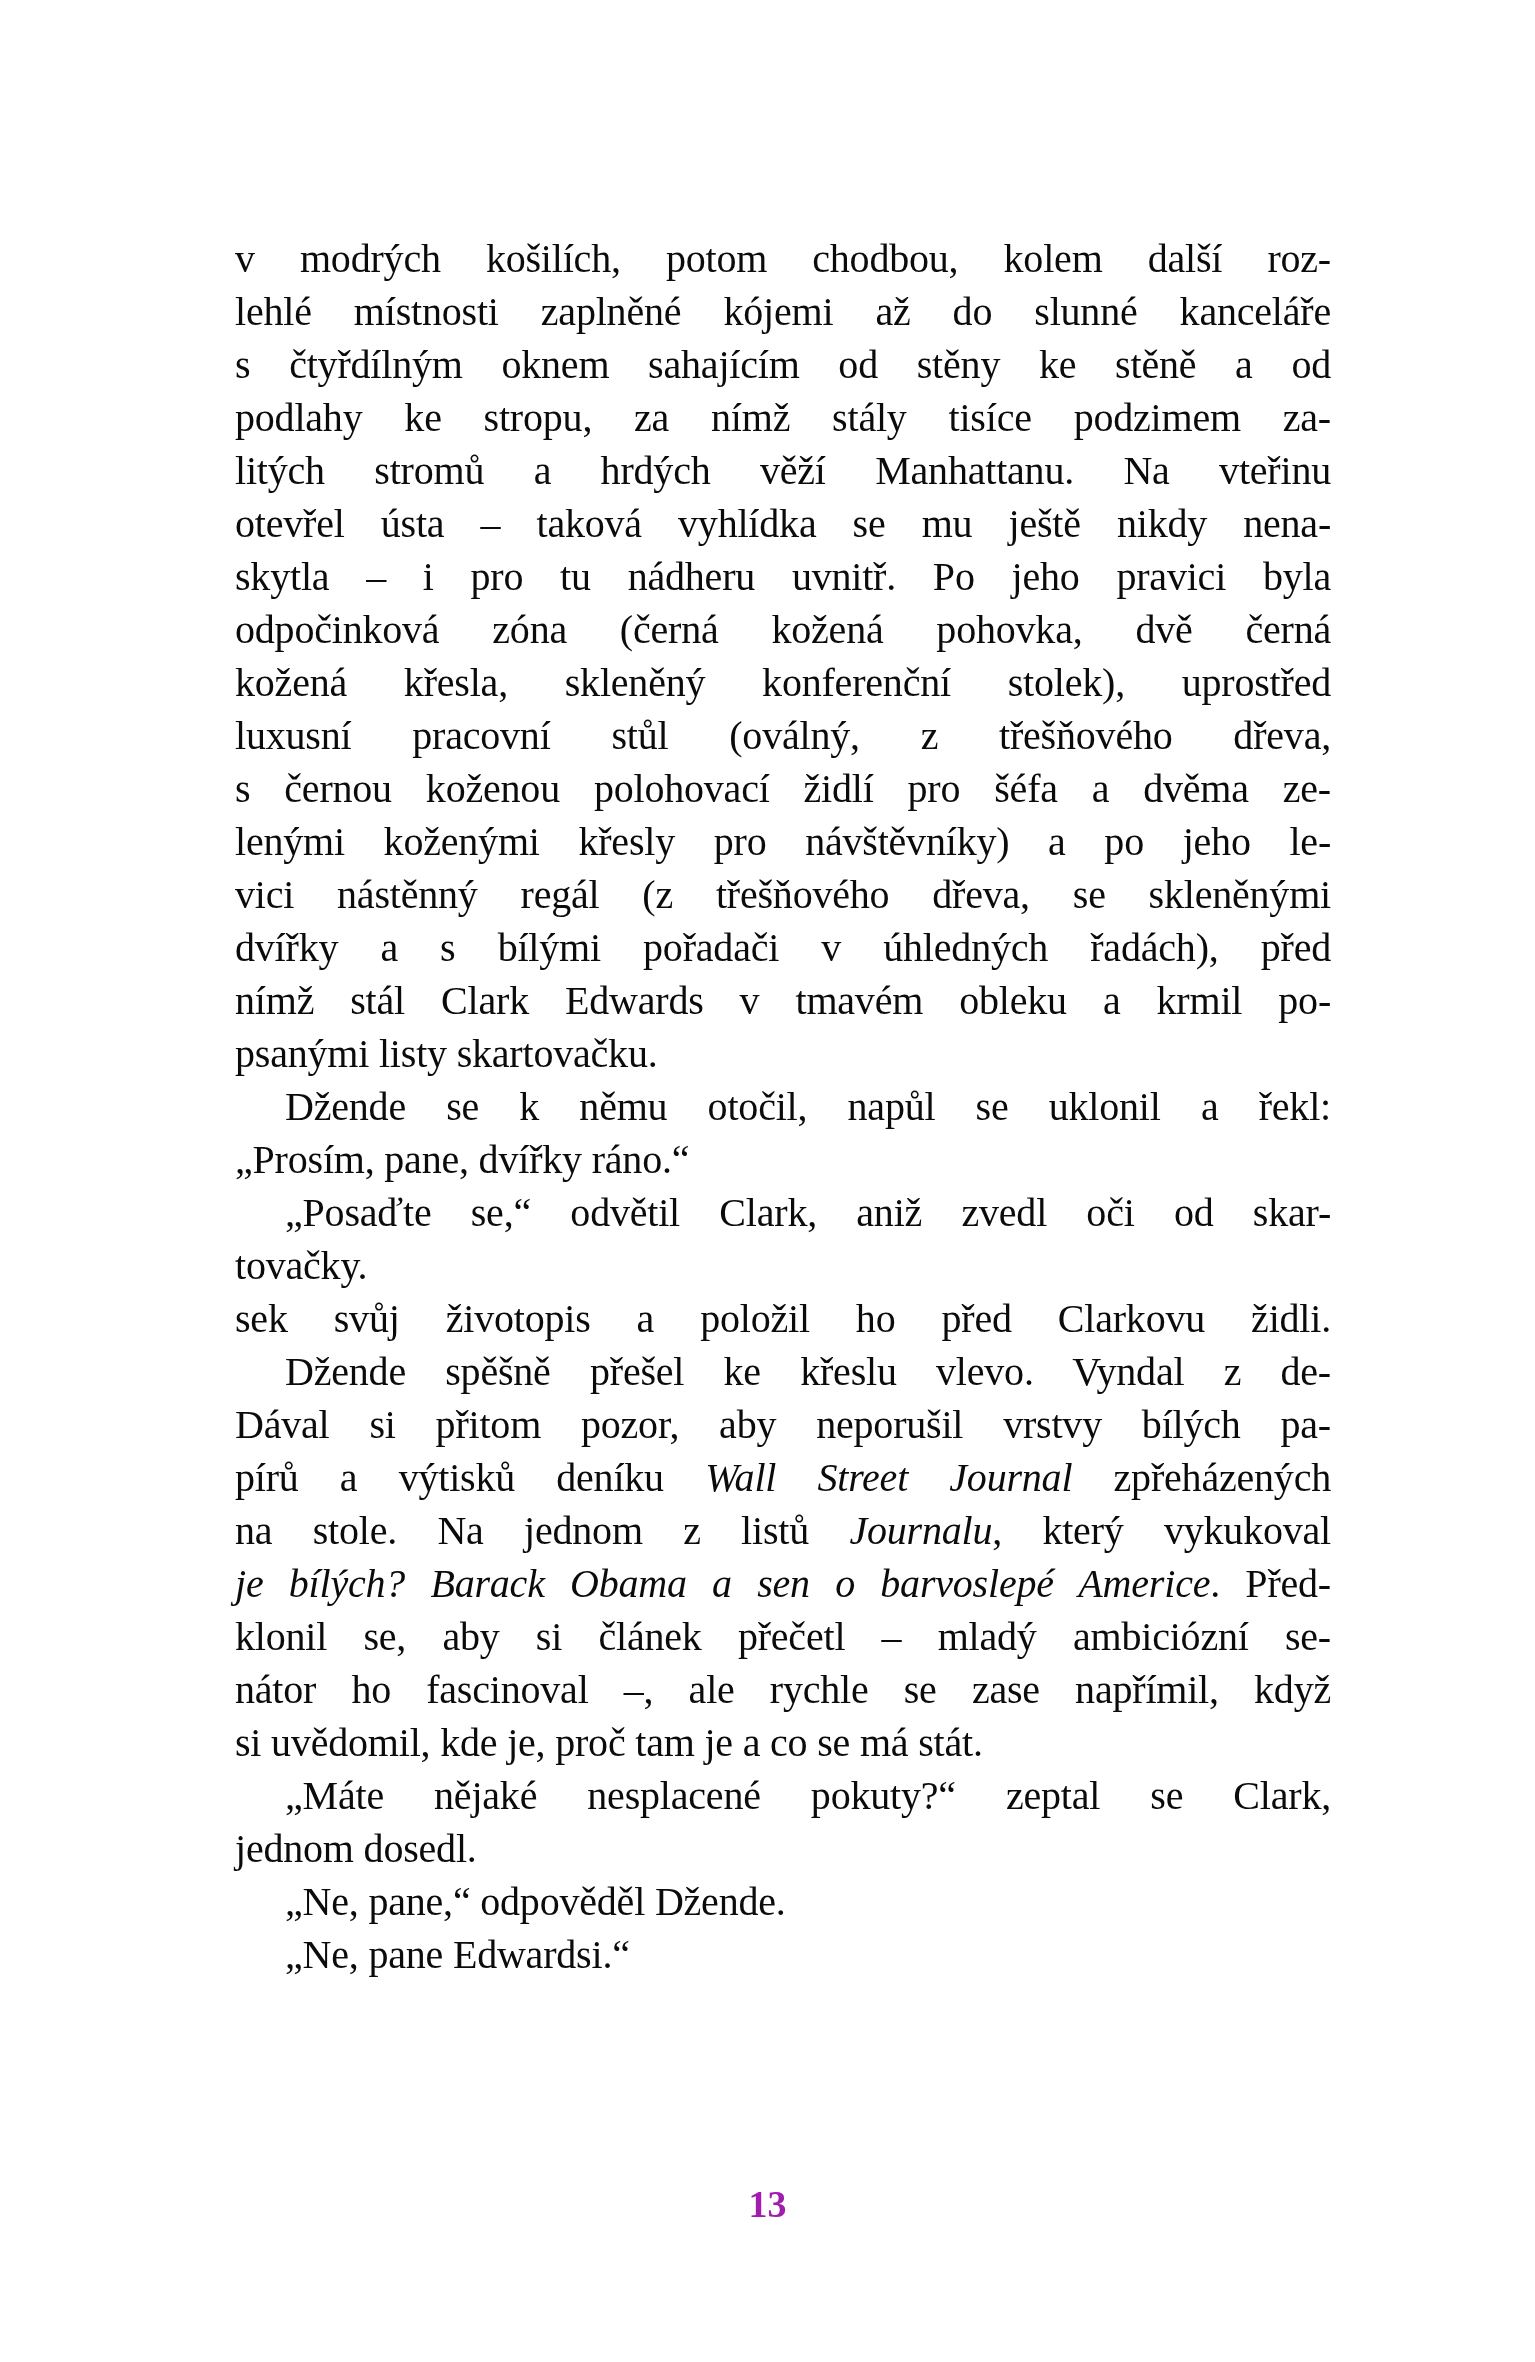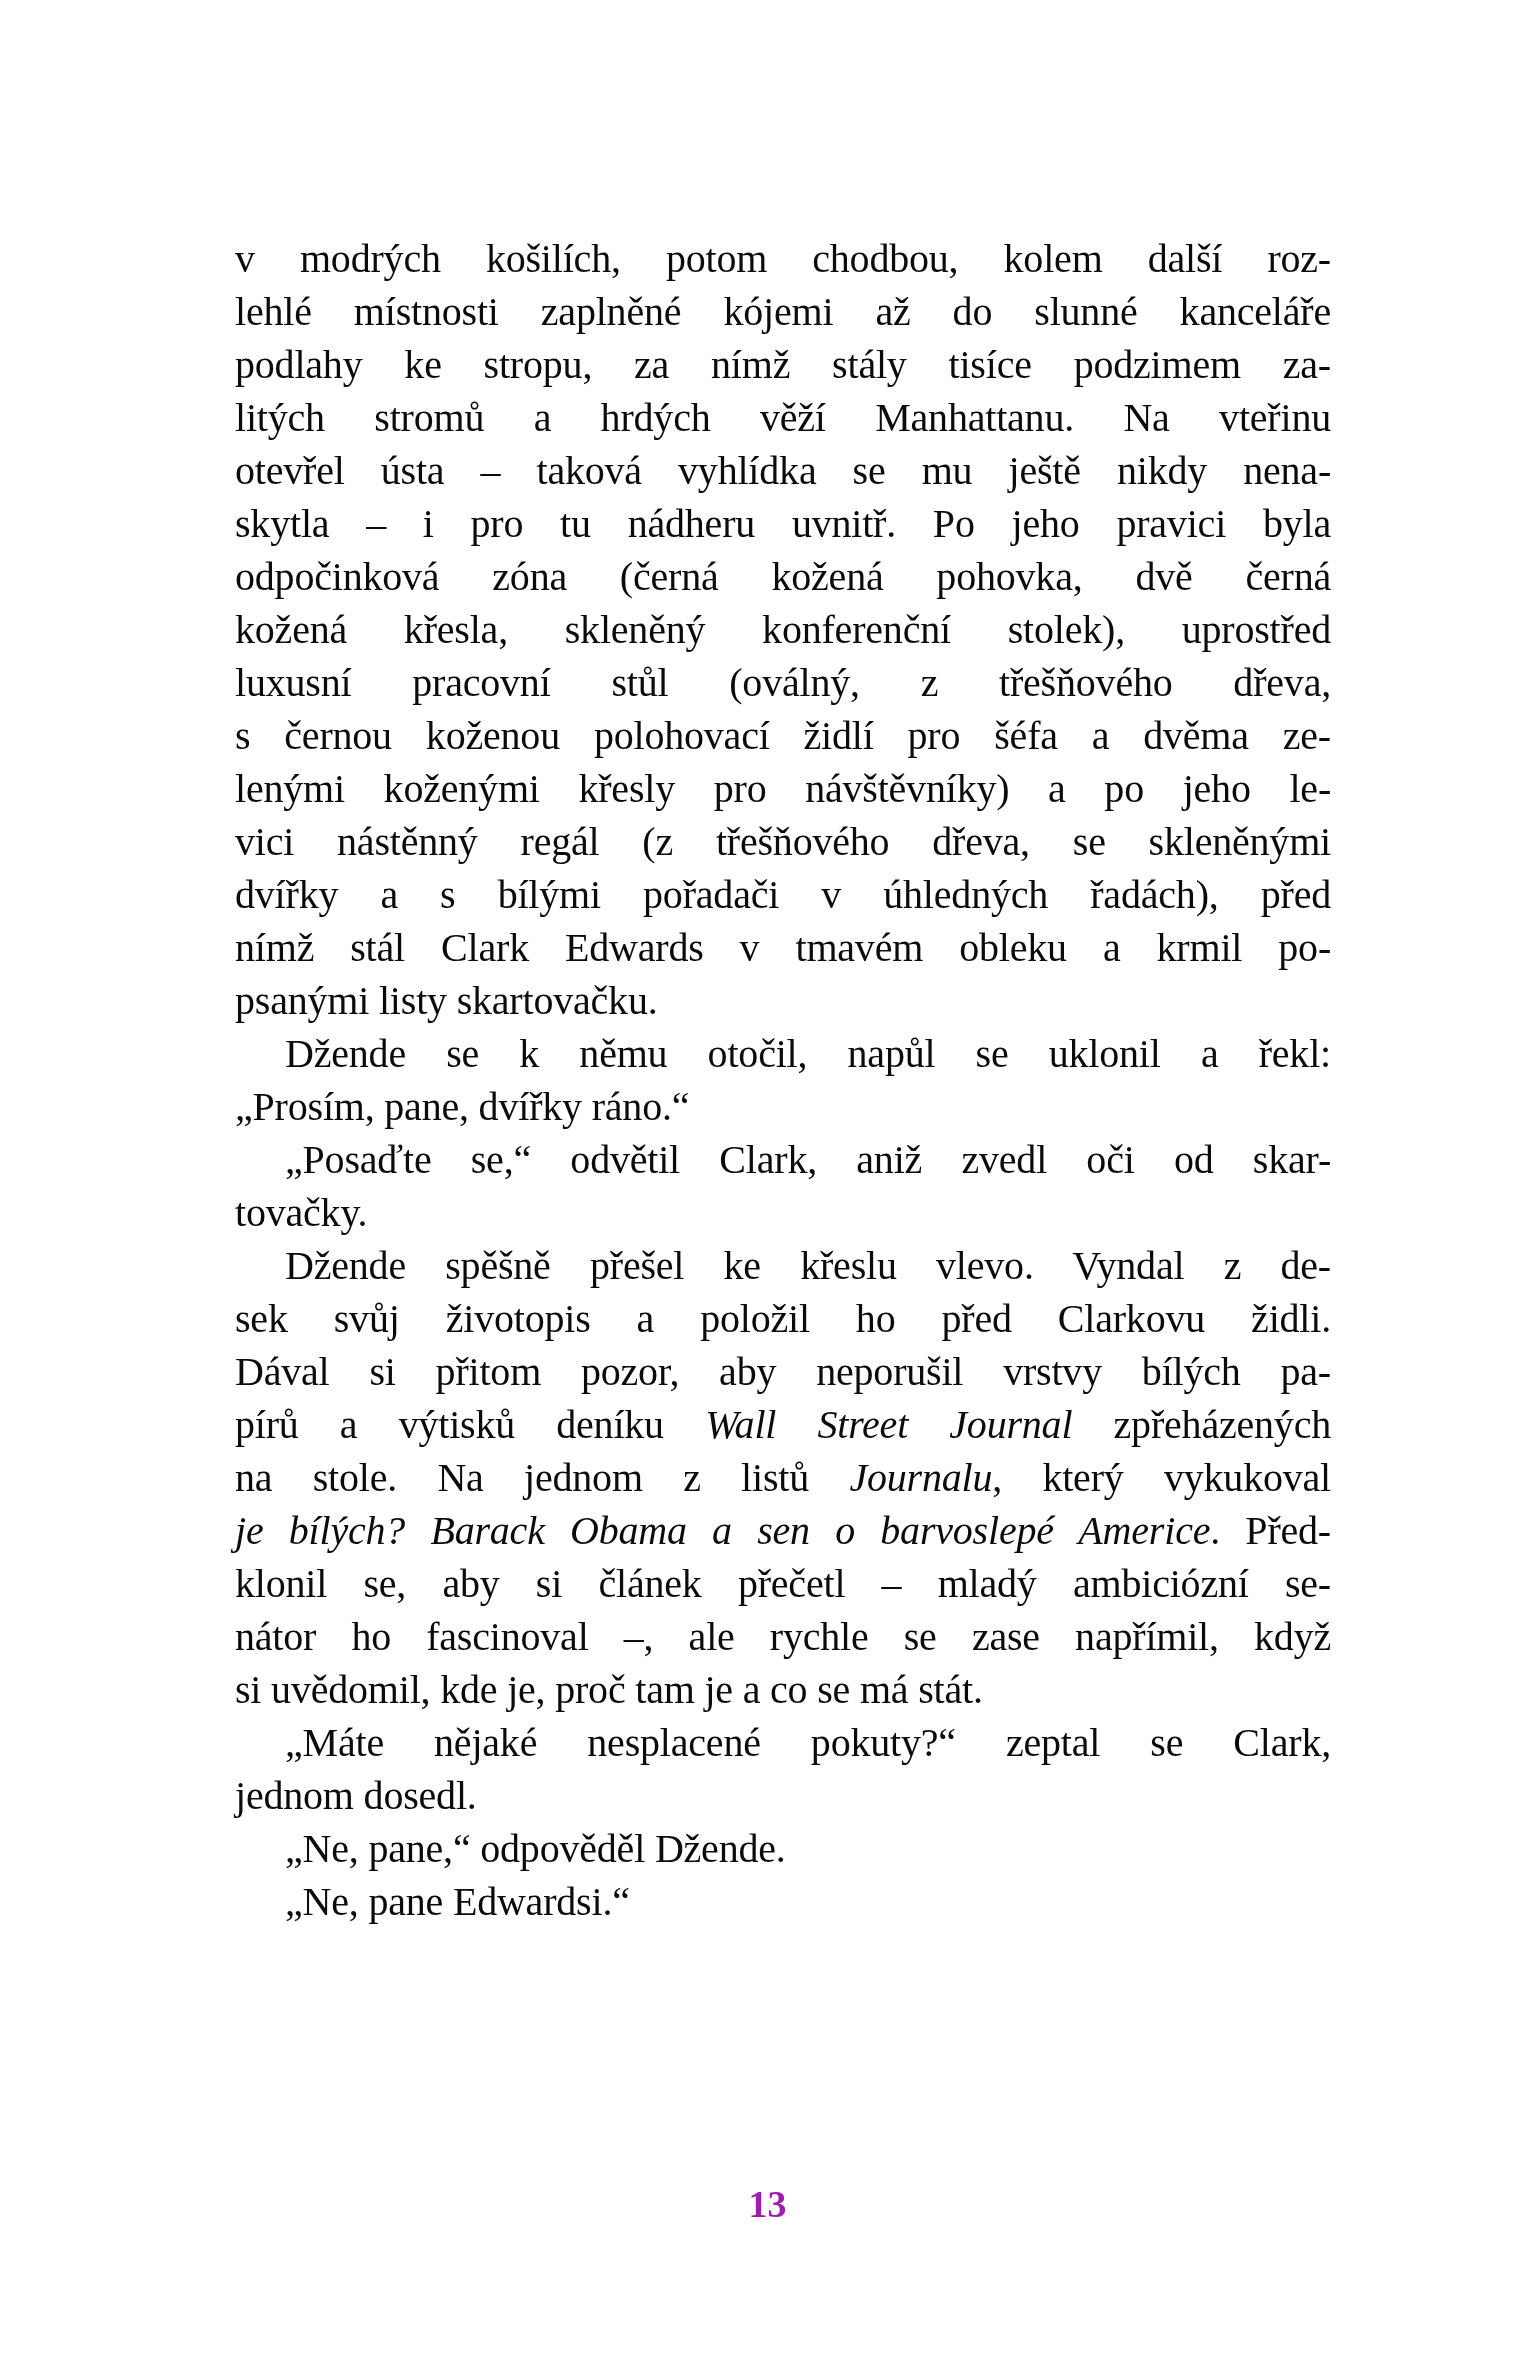--- a/index.html
+++ b/index.html
@@ -54,39 +54,40 @@
     color: #a21caf;
   }
 </style>
 </head>
 <body>
 
 <div class="page">
   <div class="text-block">
       <div class="line j"><span>v modrých košilích, potom chodbou, kolem další roz-</span></div>
       <div class="line j"><span>lehlé místnosti zaplněné kójemi až do slunné kanceláře</span></div>
+      <div class="line j"><span>s čtyřdílným oknem sahajícím od stěny ke stěně a od</span></div>
       <div class="line j"><span>podlahy ke stropu, za nímž stály tisíce podzimem za-</span></div>
       <div class="line j"><span>litých stromů a hrdých věží Manhattanu. Na vteřinu</span></div>
       <div class="line j"><span>otevřel ústa – taková vyhlídka se mu ještě nikdy nena-</span></div>
       <div class="line j"><span>skytla – i pro tu nádheru uvnitř. Po jeho pravici byla</span></div>
       <div class="line j"><span>odpočinková zóna (černá kožená pohovka, dvě černá</span></div>
       <div class="line j"><span>kožená křesla, skleněný konferenční stolek), uprostřed</span></div>
       <div class="line j"><span>luxusní pracovní stůl (oválný, z třešňového dřeva,</span></div>
       <div class="line j"><span>s černou koženou polohovací židlí pro šéfa a dvěma ze-</span></div>
       <div class="line j"><span>lenými koženými křesly pro návštěvníky) a po jeho le-</span></div>
       <div class="line j"><span>vici nástěnný regál (z třešňového dřeva, se skleněnými</span></div>
       <div class="line j"><span>dvířky a s bílými pořadači v úhledných řadách), před</span></div>
       <div class="line j"><span>nímž stál Clark Edwards v tmavém obleku a krmil po-</span></div>
       <div class="line l"><span>psanými listy skartovačku.</span></div>
       <div class="line j ind"><span>Džende se k němu otočil, napůl se uklonil a řekl:</span></div>
       <div class="line l"><span>„Prosím, pane, dvířky ráno.“</span></div>
       <div class="line j ind"><span>„Posaďte se,“ odvětil Clark, aniž zvedl oči od skar-</span></div>
       <div class="line l"><span>tovačky.</span></div>
+      <div class="line j"><span>sek svůj životopis a položil ho před Clarkovu židli.</span></div>
       <div class="line j ind"><span>Džende spěšně přešel ke křeslu vlevo. Vyndal z de-</span></div>
-      <div class="line j"><span>sek svůj životopis a položil ho před Clarkovu židli.</span></div>
       <div class="line j"><span>Dával si přitom pozor, aby neporušil vrstvy bílých pa-</span></div>
       <div class="line j"><span>pírů a výtisků deníku </span><i>Wall Street Journal</i><span> zpřeházených</span></div>
       <div class="line j"><span>na stole. Na jednom z listů </span><i>Journalu</i><span>, který vykukoval</span></div>
       <div class="line j"><i>je bílých? Barack Obama a sen o barvoslepé Americe</i><span>. Před-</span></div>
       <div class="line j"><span>klonil se, aby si článek přečetl – mladý ambiciózní se-</span></div>
       <div class="line j"><span>nátor ho fascinoval –, ale rychle se zase napřímil, když</span></div>
       <div class="line l"><span>si uvědomil, kde je, proč tam je a co se má stát.</span></div>
       <div class="line j ind"><span>„Máte nějaké nesplacené pokuty?“ zeptal se Clark,</span></div>
       <div class="line l"><span>jednom dosedl.</span></div>
       <div class="line l ind"><span>„Ne, pane,“ odpověděl Džende.</span></div>

